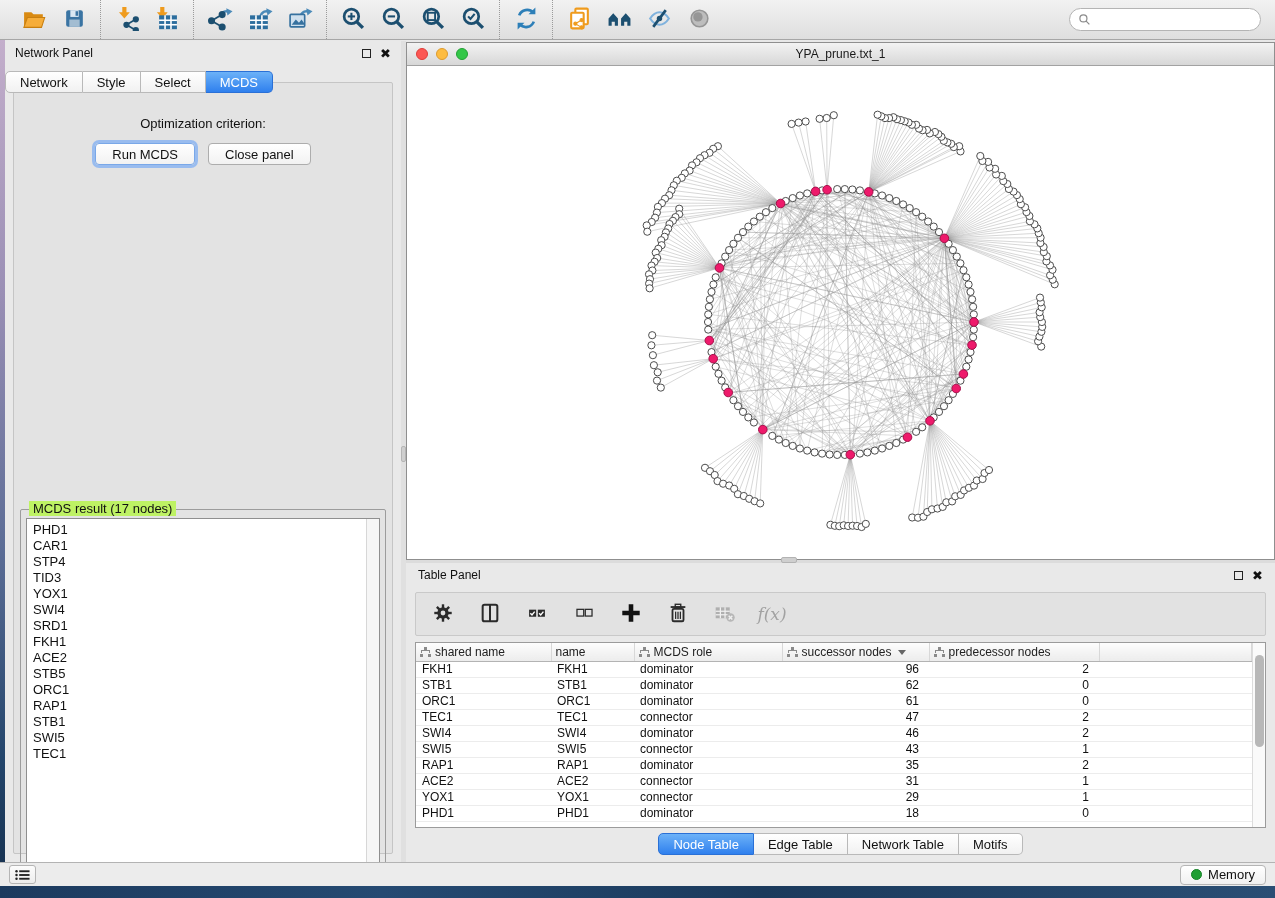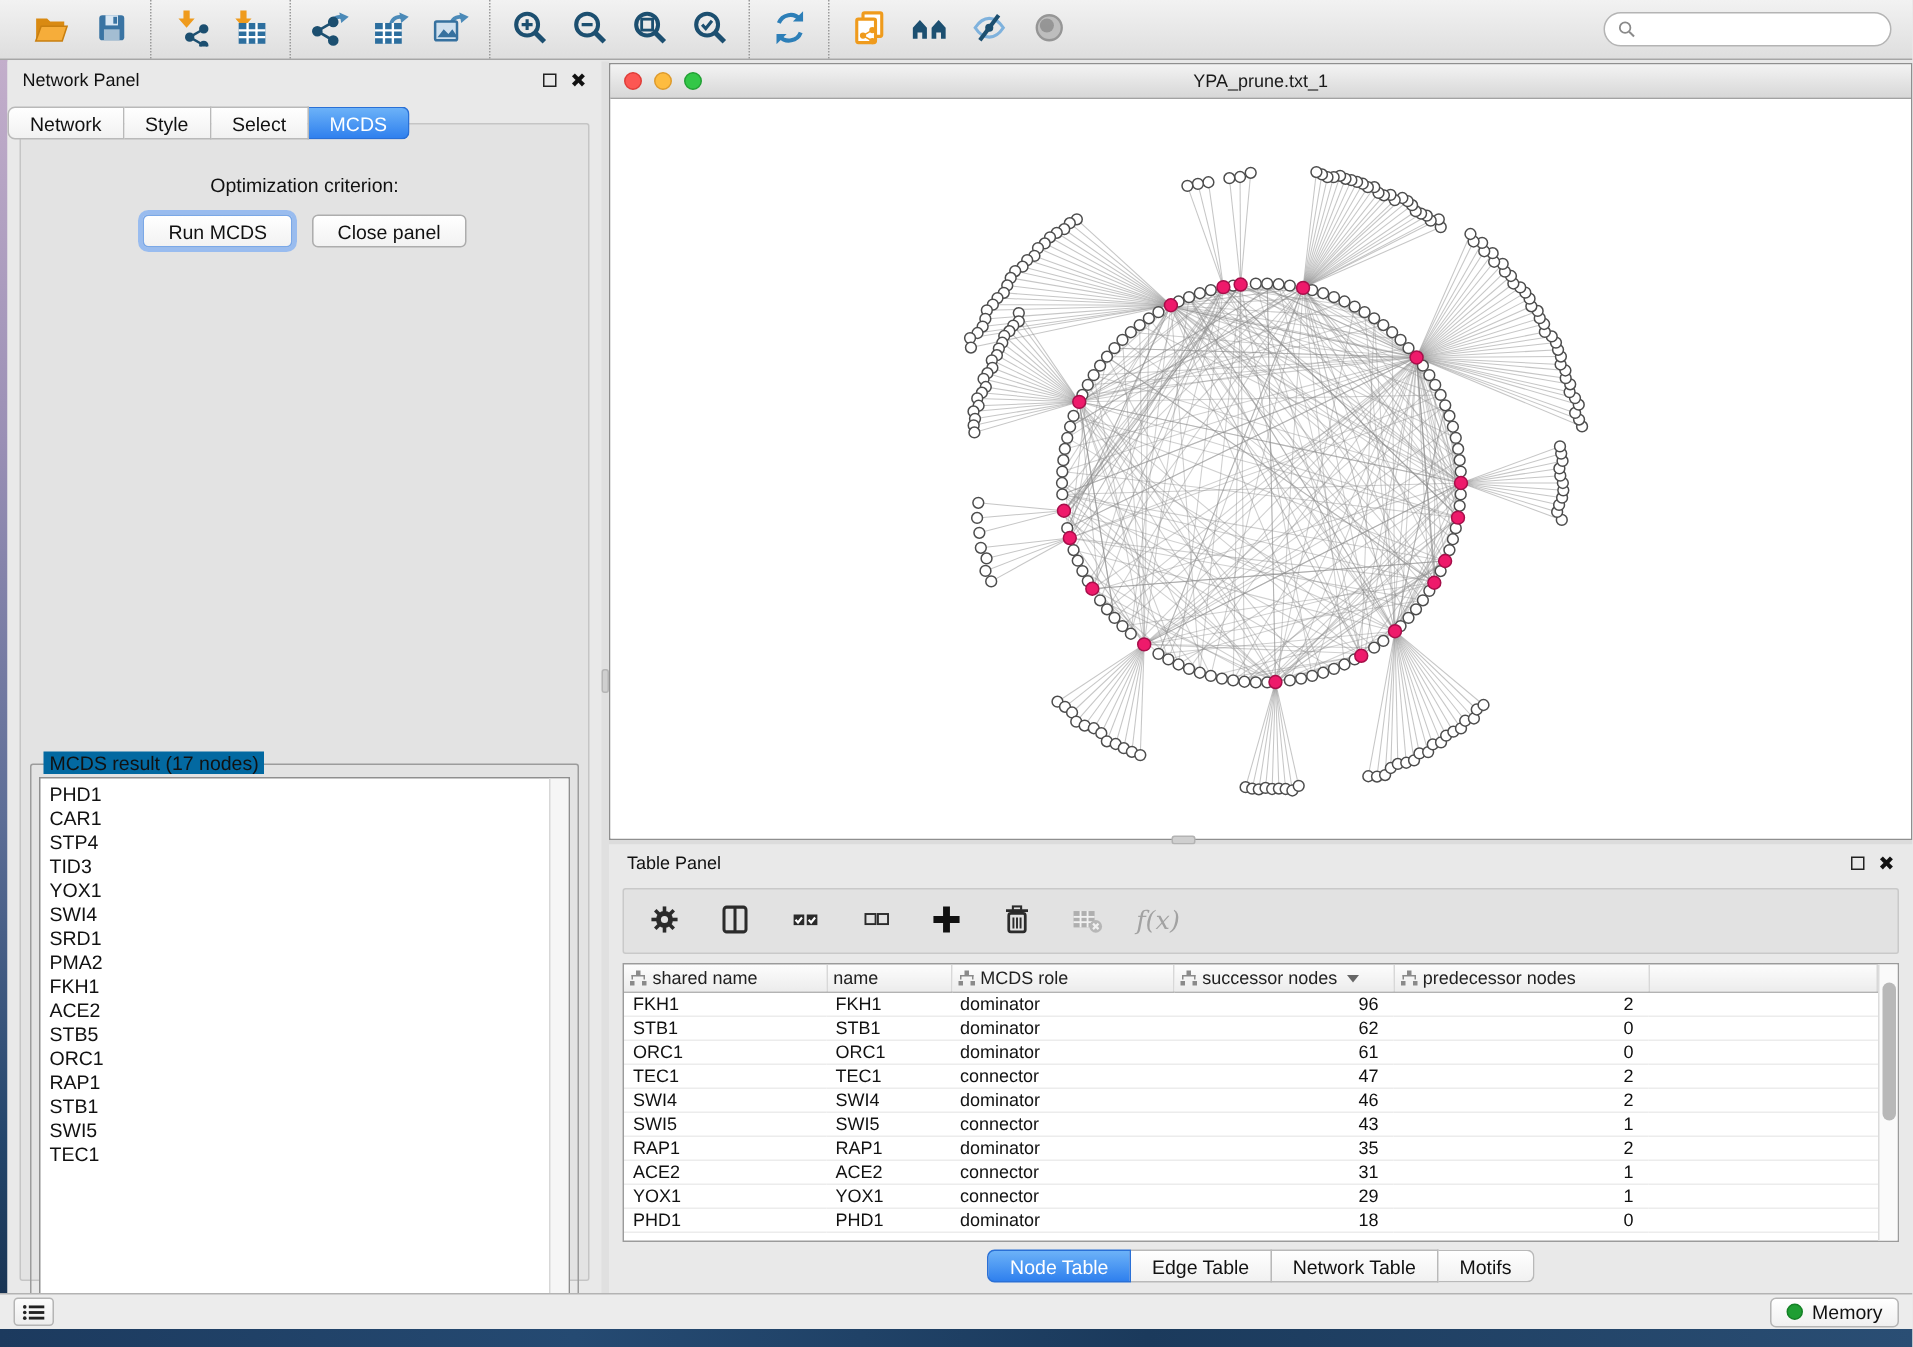--- a/index.html
+++ b/index.html
@@ -52,21 +52,21 @@
     background:linear-gradient(#71b4f9,#2f80ee); display:flex; flex-direction:column; align-items:center; justify-content:center; gap:2px; }
   .dd-up { width:0; height:0; border-left:4px solid transparent; border-right:4px solid transparent; border-bottom:4px solid #fff; }
   .dd-down { width:0; height:0; border-left:4px solid transparent; border-right:4px solid transparent; border-top:4px solid #fff; }
   .cp-buttons { display:flex; justify-content:center; gap:13px; margin-top:12px; }
   .btn { height:22px; padding:0 16px; background:linear-gradient(#ffffff,#f2f2f2); border:1px solid #adadad;
     border-radius:4px; font-size:13px; color:#111; }
   .btn.focused { box-shadow:0 0 0 3px rgba(92,156,250,.55); border-color:#7aa8e8; }
 
   .groupbox { position:absolute; left:6px; top:426px; width:366px; height:370px;
     border:1px solid #9c9c9c; border-radius:2px; }
-  .groupbox .legend { position:absolute; top:-9px; left:8px; background:#0369a1; padding:0 4px; font-size:13px; color:#111; }
+  .groupbox .legend { position:absolute; top:-9px; left:8px; background:#bef264; padding:0 4px; font-size:13px; color:#111; }
   .result-list { position:absolute; left:5px; top:8px; width:354px; height:354px; background:#fff;
     border:1px solid #8f8f8f; overflow:hidden; display:flex; }
   .result-items { flex:1; padding:3px 0 0 6px; font-size:13px; line-height:16px; color:#111; }
   .vscroll-track { width:13px; background:#f6f6f6; border-left:1px solid #d7d7d7; }
 
   
   .splitter-v { position:absolute; left:401px; top:41px; width:5px; height:821px; background:#e0e0e0; }
   .splitter-v .grip { position:absolute; left:0; top:405px; width:5px; height:16px; background:#cfcfcf; border:1px solid #b5b5b5; border-radius:2px; }
   .net-window { position:absolute; left:406px; top:42px; width:869px; height:518px;
     border:1px solid #8f8f8f; background:#fff; }
@@ -322,21 +322,20 @@
       <span class="legend">MCDS result (17 nodes)</span>
       <div class="result-list">
         <div class="result-items" id="mcds-items">
             <div>PHD1</div>
             <div>CAR1</div>
             <div>STP4</div>
             <div>TID3</div>
             <div>YOX1</div>
             <div>SWI4</div>
             <div>SRD1</div>
-            <div>PMA2</div>
             <div>FKH1</div>
             <div>ACE2</div>
             <div>STB5</div>
             <div>ORC1</div>
             <div>RAP1</div>
             <div>STB1</div>
             <div>SWI5</div>
             <div>TEC1</div>
           </div>
         <div class="vscroll-track"></div>

